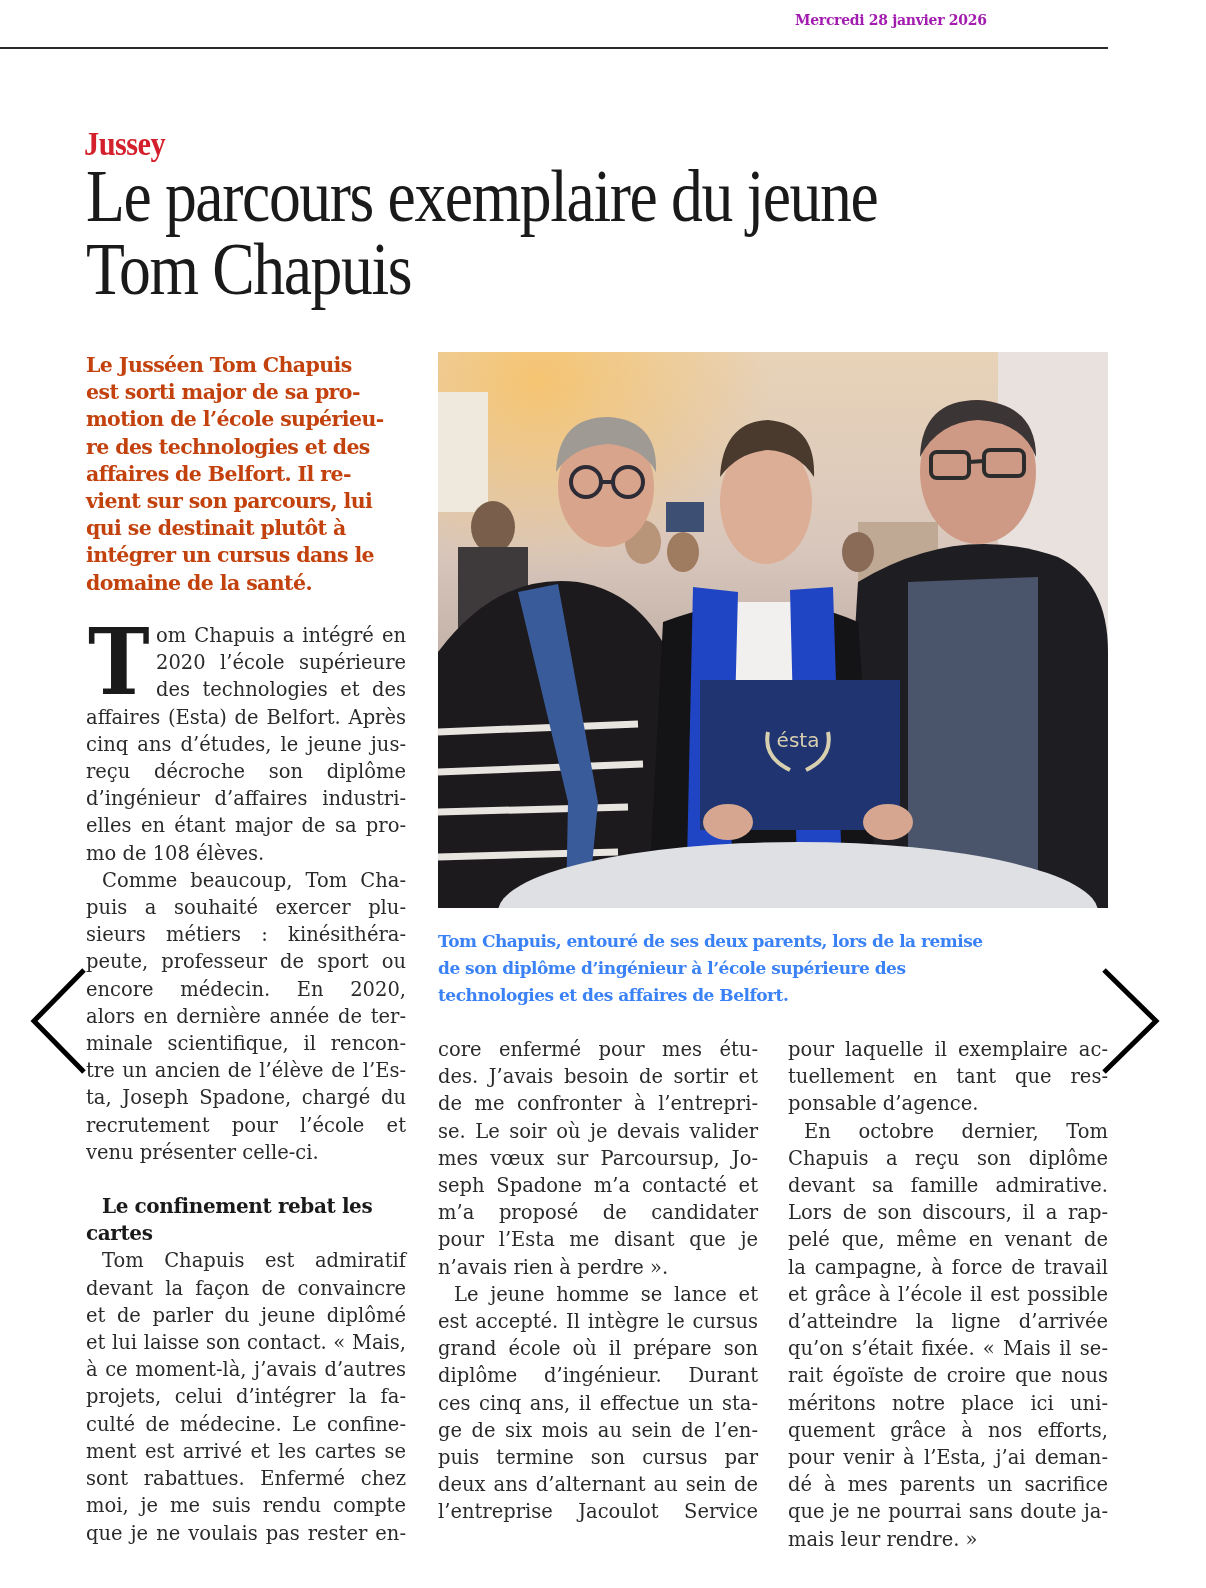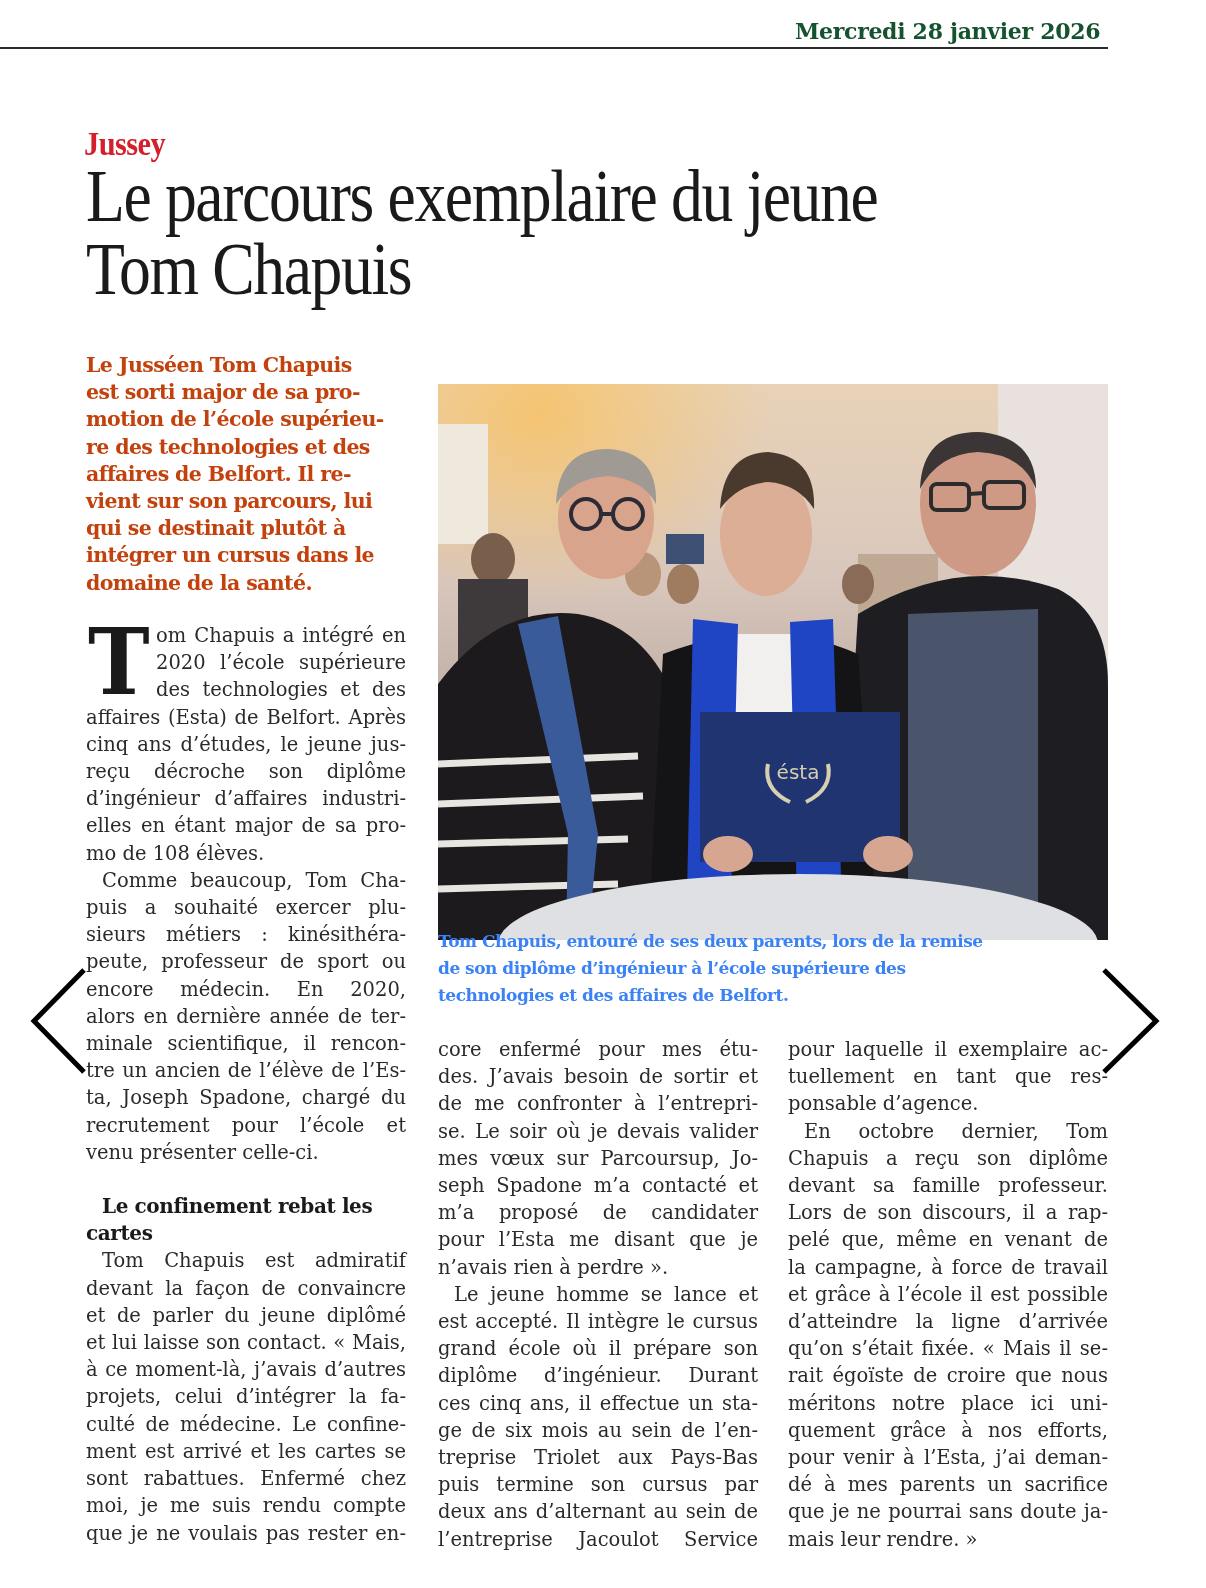--- a/index.html
+++ b/index.html
@@ -1,39 +1,39 @@
 <!DOCTYPE html>
 <html><head>
 <meta charset="utf-8">
 <style>
   html, body { margin:0; padding:0; background:#ffffff; }
   body { width:1206px; height:1588px; position:relative; overflow:hidden; color:#1a1a1a; }
 
-  #date-line { position:absolute; left:795px; top:18px; font-family:"DejaVu Serif", serif; font-weight:bold; font-size:22px; letter-spacing:-0.3px; color:#14532d; white-space:nowrap; }
+  #date-line { position:absolute; left:795px; top:12px; font-family:"DejaVu Serif", serif; font-weight:bold; font-size:14px; letter-spacing:-0.3px; color:#a21caf; white-space:nowrap; }
   #top-rule { position:absolute; left:0; top:47px; width:1108px; height:2px; background:#2a2a2a; }
 
   #kicker { position:absolute; left:84px; top:126px; font-family:"Liberation Serif", serif; font-weight:bold; font-size:33px; color:#d4202c; letter-spacing:-0.6px; transform:scaleX(0.92); transform-origin:left top; }
   #headline { position:absolute; left:86px; top:160px; width:1100px; font-family:"Liberation Serif", serif; font-size:74px; line-height:73px; color:#1a1a1a; letter-spacing:-1.6px; transform:scaleX(0.86); transform-origin:left top; margin:0; font-weight:normal; }
 
   #lede { position:absolute; left:86px; top:352px; width:330px; font-family:"DejaVu Serif", serif; font-weight:bold; font-size:20.5px; line-height:27.2px; color:#c2410c; letter-spacing:-0.6px; }
   #lede div { white-space:nowrap; }
 
   .col { position:absolute; font-family:"DejaVu Serif", serif; font-size:19.5px; line-height:27.2px; color:#2a2a2a; }
   .col .ln { white-space:nowrap; display:block; }
   .col .ln.j { text-align:justify; text-align-last:justify; }
   .col .ln.ind { padding-left:16px; }
 
   #col1 { left:86px; top:622px; width:320px; }
   #col2 { left:438px; top:1036px; width:320px; }
   #col3 { left:788px; top:1036px; width:320px; }
 
   #dropcap { position:absolute; left:88px; top:622px; font-family:"DejaVu Serif", serif; font-size:92px; line-height:80px; color:#1a1a1a; font-weight:bold; transform:scaleX(0.9); transform-origin:left top;}
   .subhead { font-family:"DejaVu Serif", serif; font-weight:bold; font-size:20px; line-height:27.2px; color:#1a1a1a; letter-spacing:-0.4px; }
 
-  #photo { position:absolute; left:438px; top:384px; width:670px; height:556px; overflow:hidden; background:#eab308; }
+  #photo { position:absolute; left:438px; top:352px; width:670px; height:556px; overflow:hidden; background:#eab308; }
   #caption { position:absolute; left:438px; top:928px; width:680px; font-family:"DejaVu Serif", serif; font-weight:bold; font-size:17px; line-height:27px; color:#3b82f6; letter-spacing:-0.5px; }
   #caption div { white-space:nowrap; }
 
   .nav-arrow { position:absolute; width:60px; height:110px; cursor:pointer; }
   #prev-arrow { left:28px; top:966px; }
   #next-arrow { left:1100px; top:966px; }
 </style>
 </head>
 <body>
 
@@ -187,33 +187,32 @@
   <span class="ln j">seph Spadone m’a contacté et</span>
   <span class="ln j">m’a proposé de candidater</span>
   <span class="ln j">pour l’Esta me disant que je</span>
   <span class="ln">n’avais rien à perdre ».</span>
   <span class="ln j ind">Le jeune homme se lance et</span>
   <span class="ln j">est accepté. Il intègre le cursus</span>
   <span class="ln j">grand école où il prépare son</span>
   <span class="ln j">diplôme d’ingénieur. Durant</span>
   <span class="ln j">ces cinq ans, il effectue un sta-</span>
   <span class="ln j">ge de six mois au sein de l’en-</span>
-  <span class="ln j">treprise Triolet aux Pays-Bas</span>
   <span class="ln j">puis termine son cursus par</span>
   <span class="ln j">deux ans d’alternant au sein de</span>
   <span class="ln j">l’entreprise Jacoulot Service</span>
 </div>
 
 <div id="col3" class="col">
   <span class="ln j">pour laquelle il exemplaire ac-</span>
   <span class="ln j">tuellement en tant que res-</span>
   <span class="ln">ponsable d’agence.</span>
   <span class="ln j ind">En octobre dernier, Tom</span>
   <span class="ln j">Chapuis a reçu son diplôme</span>
-  <span class="ln j">devant sa famille professeur.</span>
+  <span class="ln j">devant sa famille admirative.</span>
   <span class="ln j">Lors de son discours, il a rap-</span>
   <span class="ln j">pelé que, même en venant de</span>
   <span class="ln j">la campagne, à force de travail</span>
   <span class="ln j">et grâce à l’école il est possible</span>
   <span class="ln j">d’atteindre la ligne d’arrivée</span>
   <span class="ln j">qu’on s’était fixée. « Mais il se-</span>
   <span class="ln j">rait égoïste de croire que nous</span>
   <span class="ln j">méritons notre place ici uni-</span>
   <span class="ln j">quement grâce à nos efforts,</span>
   <span class="ln j">pour venir à l’Esta, j’ai deman-</span>

